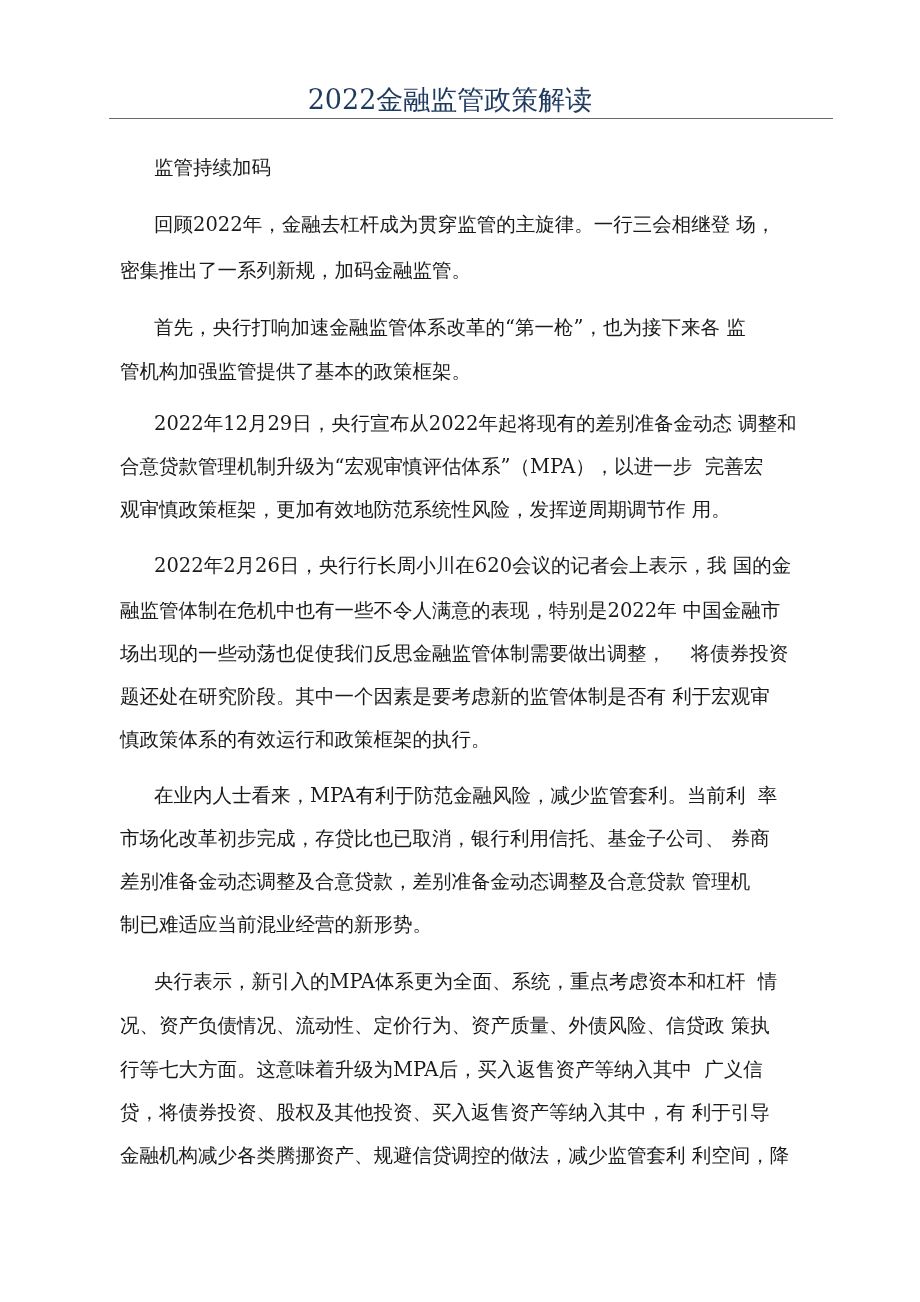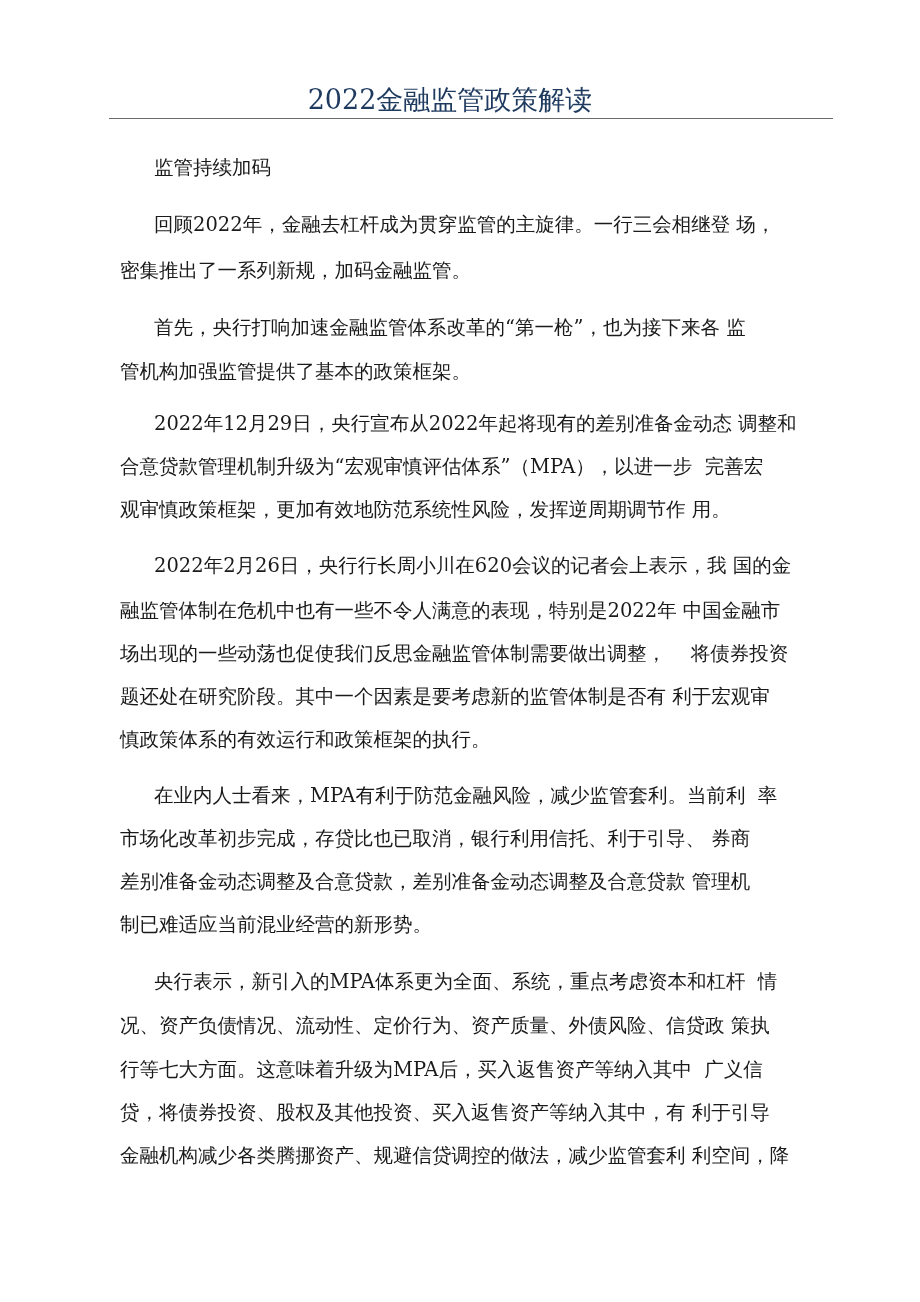--- a/index.html
+++ b/index.html
@@ -33,21 +33,21 @@
   <div class="line l0" style="top:452px">合意贷款管理机制升级为“宏观审慎评估体系”（MPA），以进一步  完善宏</div>
   <div class="line l0" style="top:495px">观审慎政策框架，更加有效地防范系统性风险，发挥逆周期调节作 用。</div>
 
   <div class="line l1" style="top:551px">2022年2月26日，央行行长周小川在620会议的记者会上表示，我 国的金</div>
   <div class="line l0" style="top:596px">融监管体制在危机中也有一些不令人满意的表现，特别是2022年 中国金融市</div>
   <div class="line l0" style="top:639px">场出现的一些动荡也促使我们反思金融监管体制需要做出调整，    将债券投资</div>
   <div class="line l0" style="top:682px">题还处在研究阶段。其中一个因素是要考虑新的监管体制是否有 利于宏观审</div>
   <div class="line l0" style="top:725px">慎政策体系的有效运行和政策框架的执行。</div>
 
   <div class="line l1" style="top:781px">在业内人士看来，MPA有利于防范金融风险，减少监管套利。当前利  率</div>
-  <div class="line l0" style="top:824px">市场化改革初步完成，存贷比也已取消，银行利用信托、利于引导、 券商</div>
+  <div class="line l0" style="top:824px">市场化改革初步完成，存贷比也已取消，银行利用信托、基金子公司、 券商</div>
   <div class="line l0" style="top:867px">差别准备金动态调整及合意贷款，差别准备金动态调整及合意贷款 管理机</div>
   <div class="line l0" style="top:910px">制已难适应当前混业经营的新形势。</div>
 
   <div class="line l1" style="top:967px">央行表示，新引入的MPA体系更为全面、系统，重点考虑资本和杠杆  情</div>
   <div class="line l0" style="top:1011px">况、资产负债情况、流动性、定价行为、资产质量、外债风险、信贷政 策执</div>
   <div class="line l0" style="top:1055px">行等七大方面。这意味着升级为MPA后，买入返售资产等纳入其中  广义信</div>
   <div class="line l0" style="top:1098px">贷，将债券投资、股权及其他投资、买入返售资产等纳入其中，有 利于引导</div>
   <div class="line l0" style="top:1141px">金融机构减少各类腾挪资产、规避信贷调控的做法，减少监管套利 利空间，降</div>
 </div>
 

